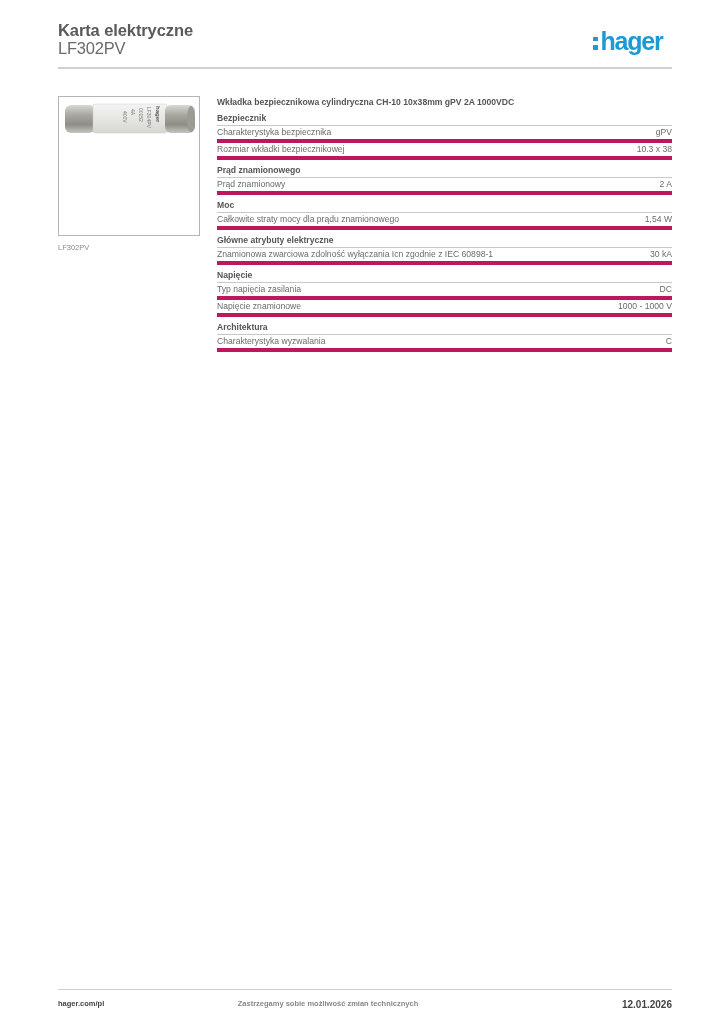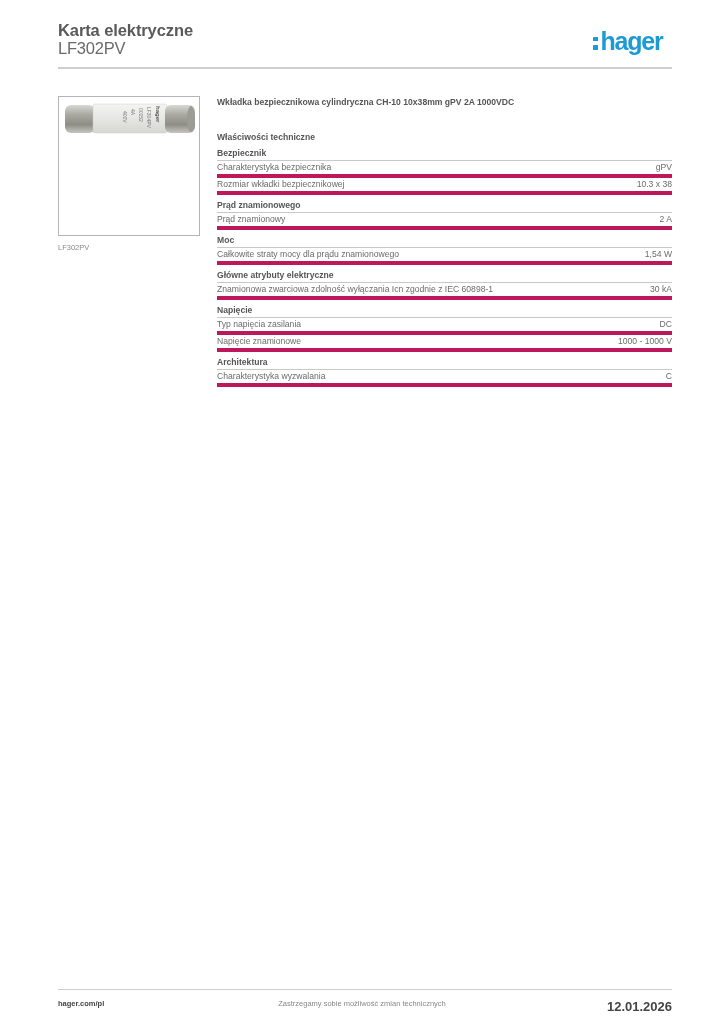--- a/index.html
+++ b/index.html
@@ -20,22 +20,22 @@
   .prod-title { font-size: 8.6px; font-weight: bold; color: #555; margin: 0; height: 12px; line-height: 12px; }
   .sect-title { font-size: 8.6px; font-weight: bold; color: #555; margin-top: 23px; height: 12px; line-height: 12px; }
   .group { margin-top: 4px; }
   .group:first-of-type { margin-top: 13px; }
   .group-head { font-size: 8.6px; font-weight: bold; color: #555; height: 13px; line-height: 12px; border-bottom: 1px solid #c8c8c8; }
   .row { display: flex; justify-content: space-between; font-size: 8.6px; color: #6b6b6b; height: 13px; line-height: 13px; border-bottom: 4px solid #be185d; }
   .row .v { text-align: right; }
 
   .hr-bot { position: absolute; left: 58px; top: 989px; width: 614px; height: 1px; background: #cfcfcf; }
   .foot-l { position: absolute; left: 58px; top: 999px; font-size: 7.5px; font-weight: bold; color: #444; }
-  .foot-c { position: absolute; left: 0; width: 724px; top: 999px; font-size: 7.5px; color: #888; text-align: center; }
-  .foot-r { position: absolute; right: 52px; top: 999px; font-size: 13px; font-weight: bold; color: #444; }
+  .foot-c { position: absolute; left: 0; width: 656px; top: 999px; font-size: 7.5px; color: #888; text-align: center; font-weight: bold; }
+  .foot-r { position: absolute; right: 52px; top: 999px; font-size: 10px; font-weight: bold; color: #444; }
 </style>
 </head>
 <body>
 
 <div class="doc-title">Karta elektryczne</div>
 <div class="doc-sub">LF302PV</div>
 
 <div class="logo">
   <span class="logo-dots">
       <span></span>
@@ -70,21 +70,20 @@
       <text x="76" y="7" transform="rotate(90 76 7)">00152</text>
       <text x="84" y="6" transform="rotate(90 84 6)">LF304PV</text>
       <text x="93" y="5" transform="rotate(90 93 5)" font-weight="bold" font-size="6" fill="#555">hager</text>
     </g>
   </svg>
 </div>
 <div class="img-caption">LF302PV</div>
 
 <div class="content">
   <div class="prod-title">Wkładka bezpiecznikowa cylindryczna CH-10 10x38mm gPV 2A 1000VDC</div>
-  <div class="sect-title">Właściwości techniczne</div>
 
   <div class="group">
     <div class="group-head">Bezpiecznik</div>
     <div class="row">
       <span>Charakterystyka bezpiecznika</span>
       <span class="v">gPV</span>
     </div>
     <div class="row">
       <span>Rozmiar wkładki bezpiecznikowej</span>
       <span class="v">10.3 x 38</span>

